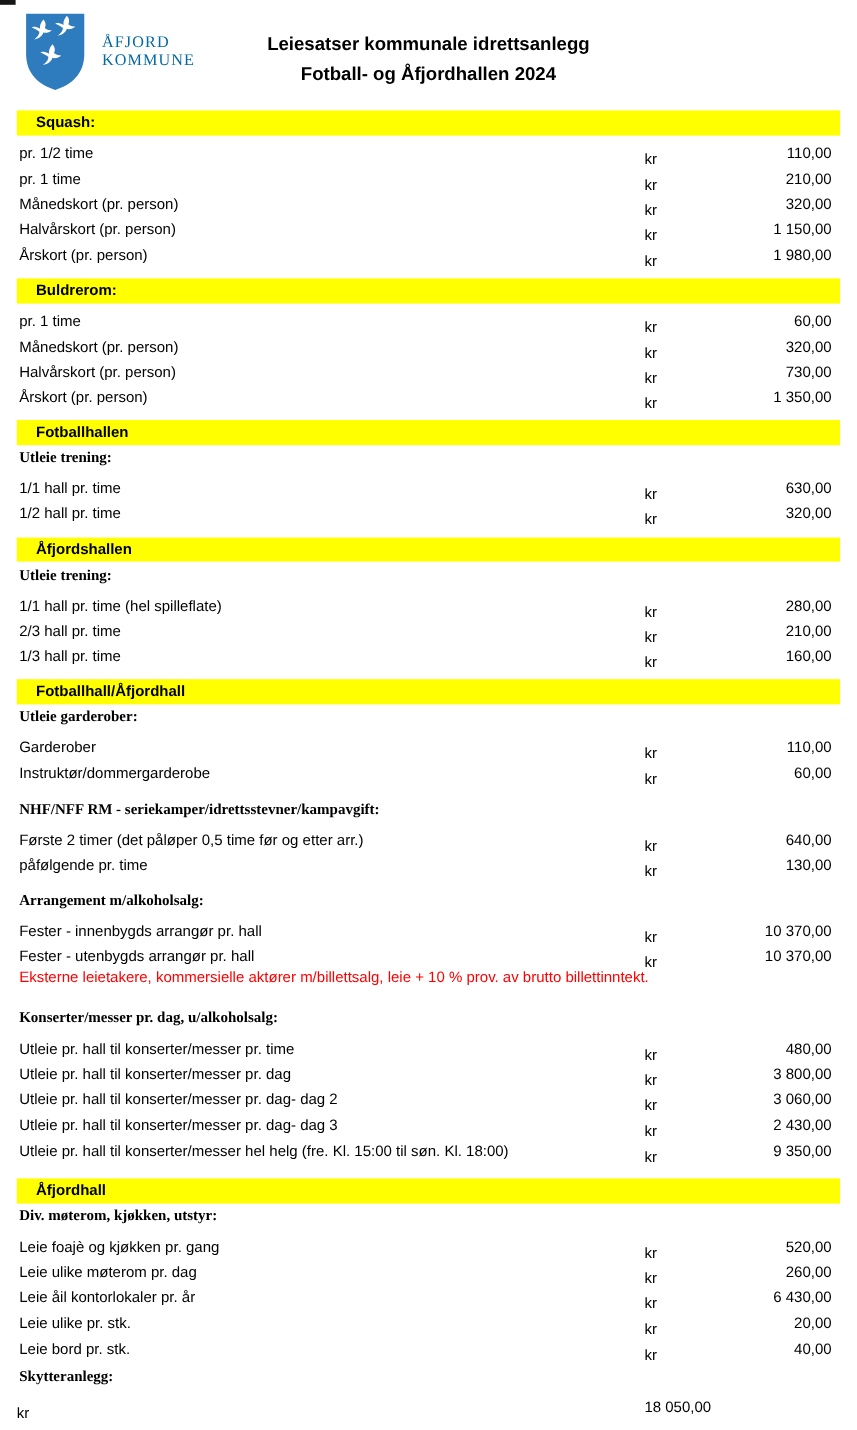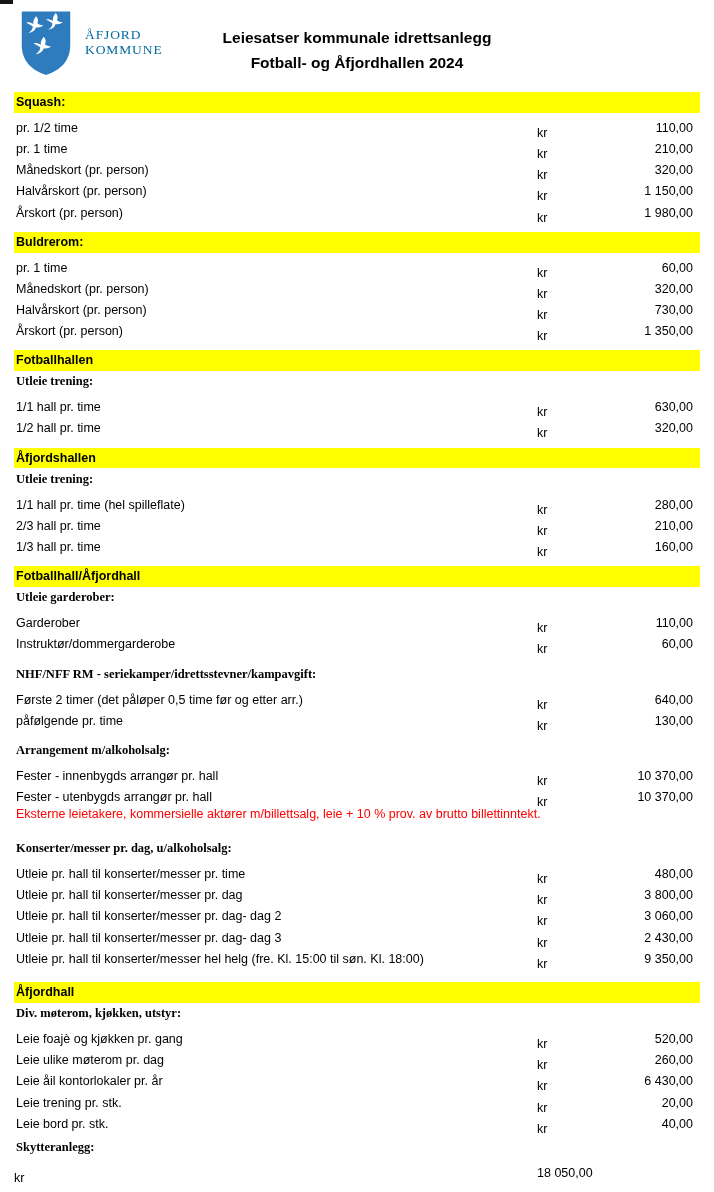--- a/index.html
+++ b/index.html
@@ -50,21 +50,21 @@
     align-items: center;
   }
   .row.item .row-label { padding-left: 2px; white-space: nowrap; overflow: hidden; }
   .row.item .currency { text-align: left; margin-top: 10px; }
   .row.item .amount { text-align: right; padding-right: 7px; white-space: nowrap; }
   .row.band {
     background: var(--highlight);
     font-weight: bold; height: 20.8px;
     display: flex; align-items: center;
   }
-  .row.band span { padding-left: 2px; }
+  .row.band span { padding-left: 16px; }
   .row.sub { font-weight: bold; display: flex; align-items: center; font-family: Liberation Serif, serif; }
   .row.sub span { padding-left: 2px; white-space: nowrap; }
   .row.note { color: var(--note-red); display: flex; align-items: center; }
   .row.note span { padding-left: 2px; white-space: nowrap; }
   .row.gap { height: 13px; }
 </style>
 </head>
 <body style="--highlight: #FFFF00; --note-red: #FF0000; --logo-blue: #2E7CBE;">
 
 <div class="page">
@@ -276,21 +276,21 @@
         <span class="row-label">Leie ulike møterom pr. dag</span>
         <span class="currency">kr</span>
         <span class="amount">260,00</span>
       </div>
       <div class="row item">
         <span class="row-label">Leie åil kontorlokaler pr. år</span>
         <span class="currency">kr</span>
         <span class="amount">6 430,00</span>
       </div>
       <div class="row item">
-        <span class="row-label">Leie trening pr. stk.</span>
+        <span class="row-label">Leie ulike pr. stk.</span>
         <span class="currency">kr</span>
         <span class="amount">20,00</span>
       </div>
       <div class="row item">
         <span class="row-label">Leie bord pr. stk.</span>
         <span class="currency">kr</span>
         <span class="amount">40,00</span>
       </div>
       <div class="row gap" style="height: 7px;"></div>
       <div class="row sub">

